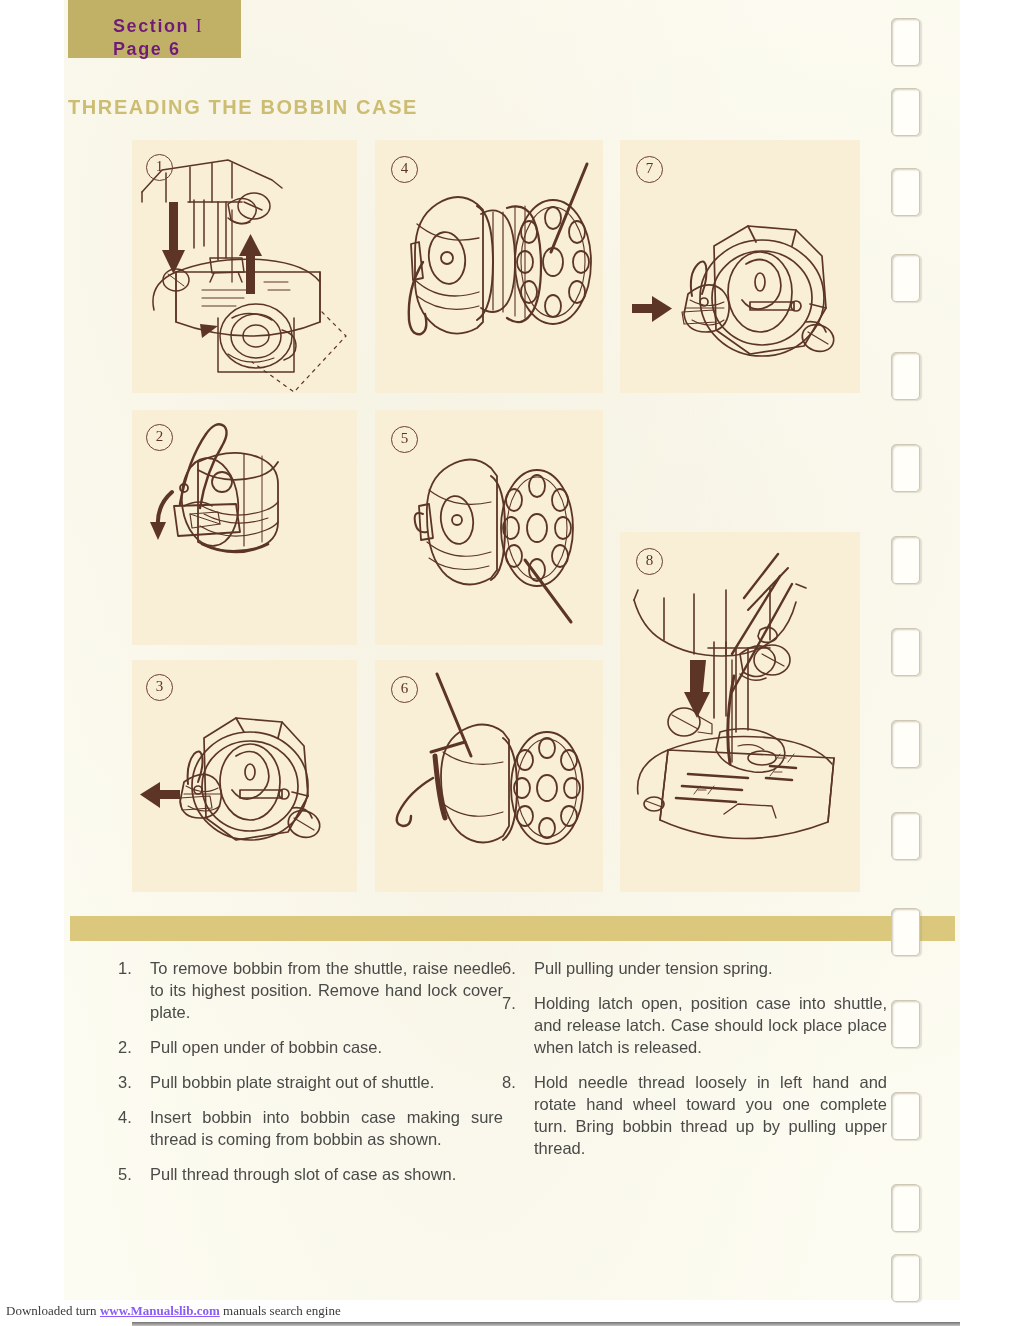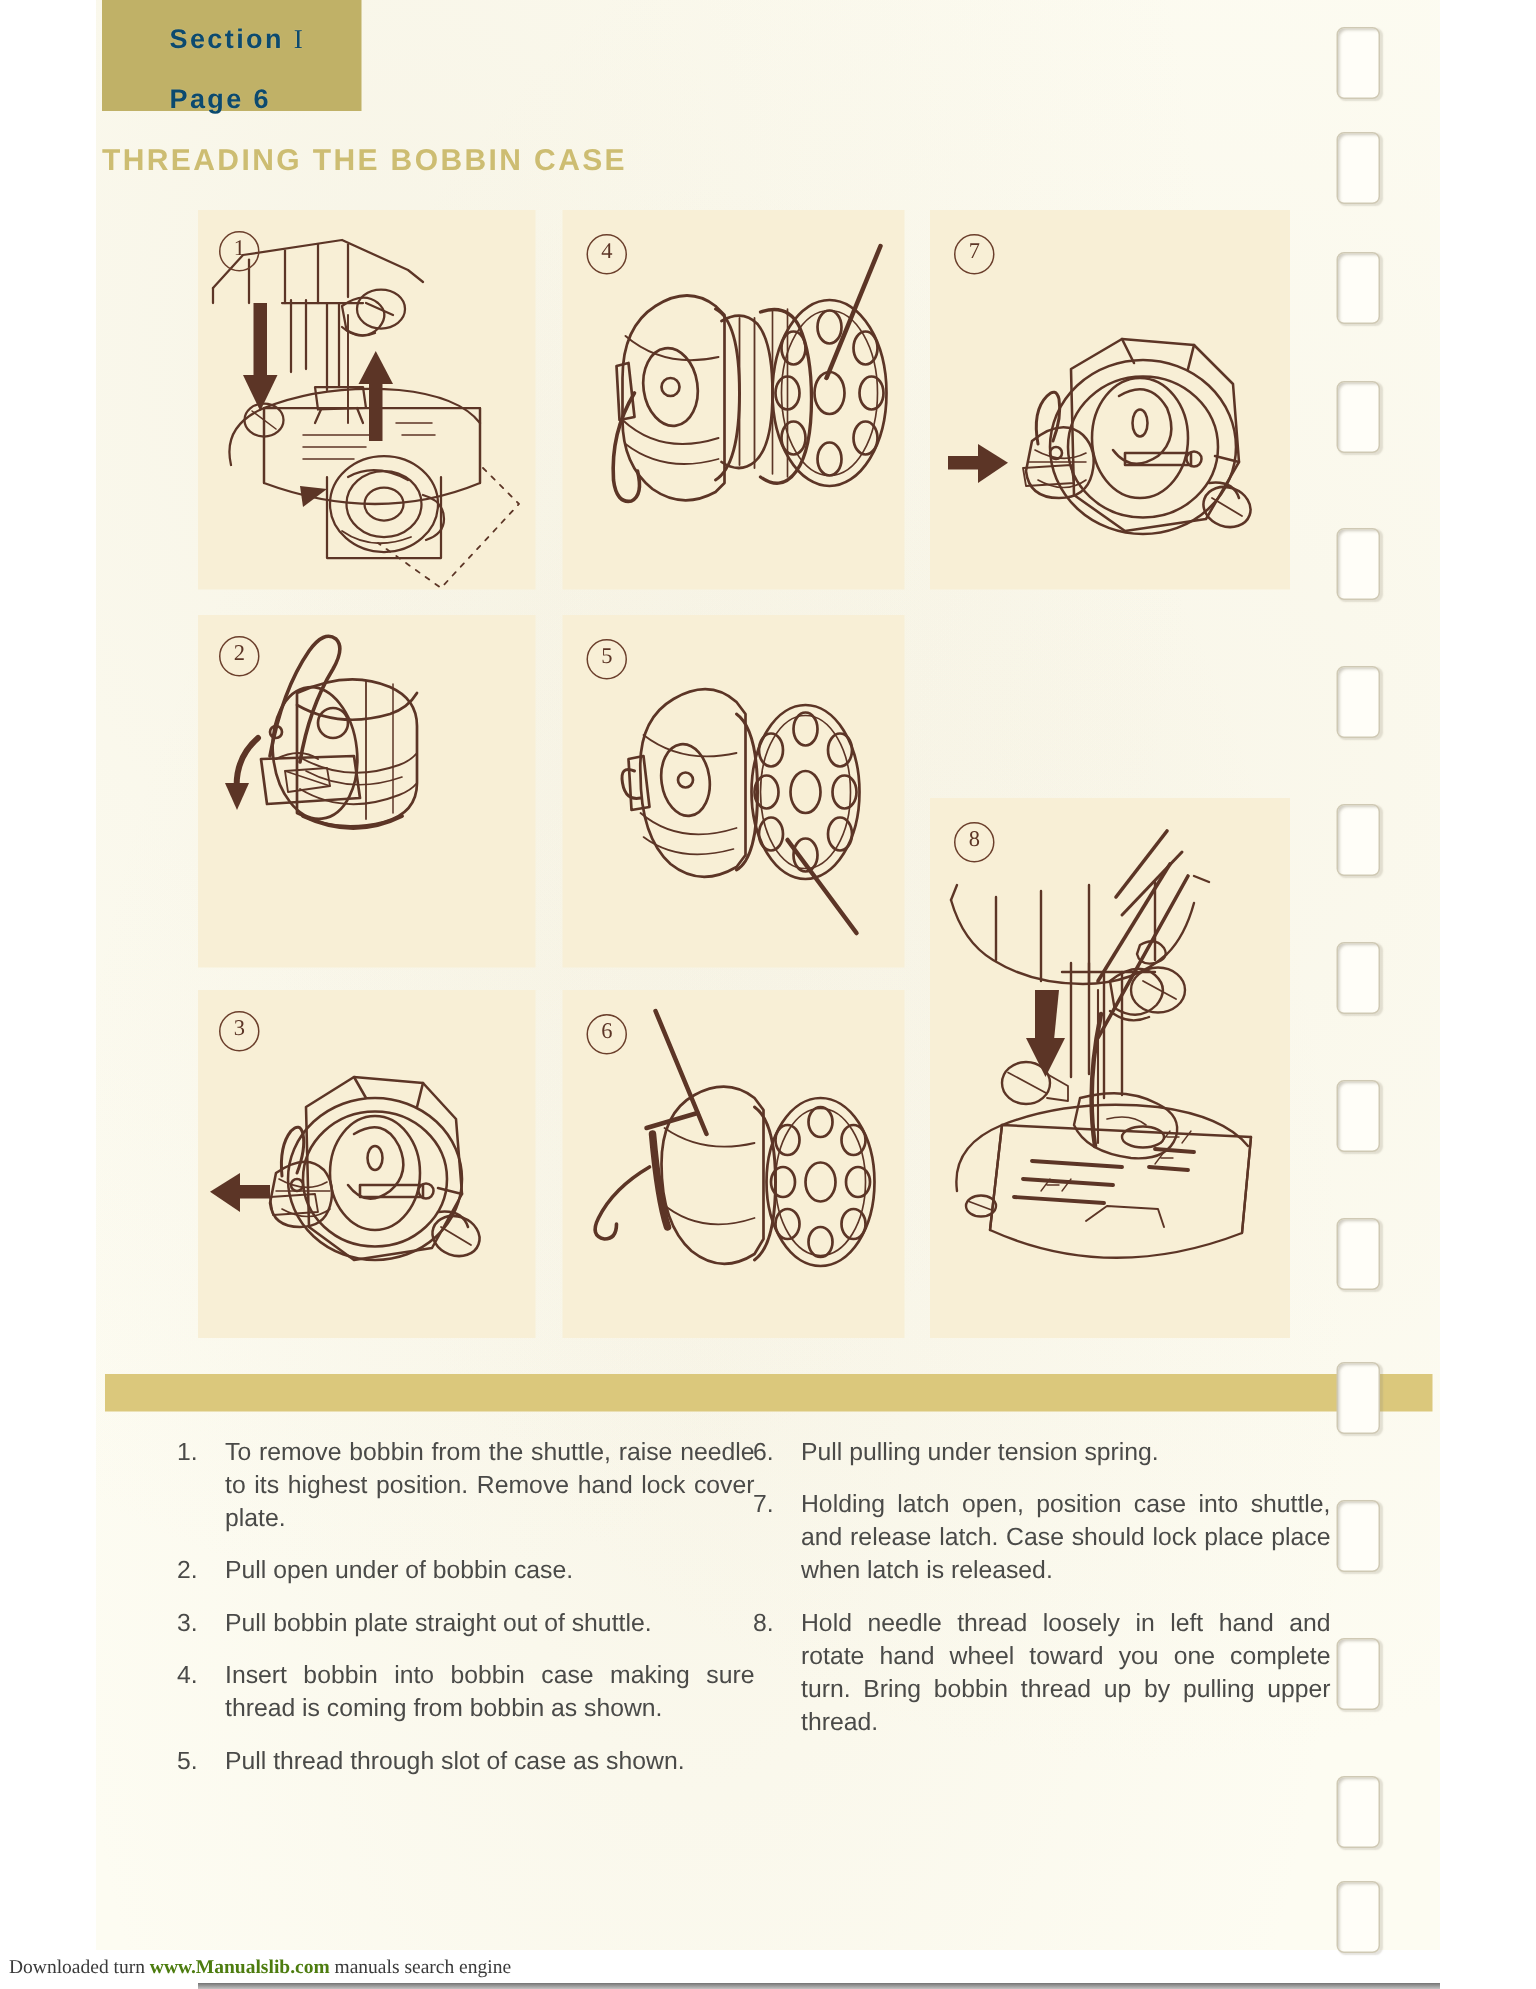--- a/index.html
+++ b/index.html
@@ -45,34 +45,34 @@
     border:1.5px solid #cfc9b4;
     border-radius:5px;
     background:#fffef8;
     box-shadow:2px 2px 2px -1px rgba(120,115,95,.35) inset,
                1.5px 1px 1px rgba(150,145,125,.25);
     z-index:40;
   }
 
   
   #section-tab{
-    position:absolute;left:68px;top:0;width:173px;height:74px;
+    position:absolute;left:68px;top:0;width:173px;height:58px;
     background:#c0b167;
-    color:#0c4a6e;
+    color:#701a75;
     padding:0;
     z-index:5;
   }
   #section-tab .ln{
     position:absolute;left:45px;
     font-size:18px;letter-spacing:1.6px;font-weight:600;
     white-space:nowrap;
     text-shadow:0 0 1px rgba(255,255,255,.25);
   }
   #section-tab .ln.a{top:16px;}
-  #section-tab .ln.b{top:56px;}
+  #section-tab .ln.b{top:39px;}
   .roman{font-family:"Liberation Serif", serif;font-weight:400;letter-spacing:0;}
 
   
   #chapter-heading{
     position:absolute;left:68px;top:96px;
     font-size:20px;font-weight:700;letter-spacing:1.6px;
     color:#cdbd72;
     white-space:nowrap;
   }
 
@@ -132,21 +132,21 @@
   #footer-bar{
     position:absolute;left:0;top:1300px;width:1024px;height:26px;
     background:#ffffff;
   }
   #footer-text{
     position:absolute;left:6px;top:1303px;
     font-family:"Liberation Serif", serif;
     font-size:13px;color:#3a3a3a;white-space:nowrap;
   }
   #footer-text .lnk{
-    color:#4d7c0f;font-weight:700;
+    color:#8b5cf6;font-weight:700;text-decoration:underline;
   }
   #footer-shadow{
     position:absolute;left:132px;top:1322px;width:828px;height:4px;
     background:linear-gradient(to bottom,#5a5a5a,#b9b9b9);
     opacity:.85;
   }
 </style>
 </head>
 <body>
 

